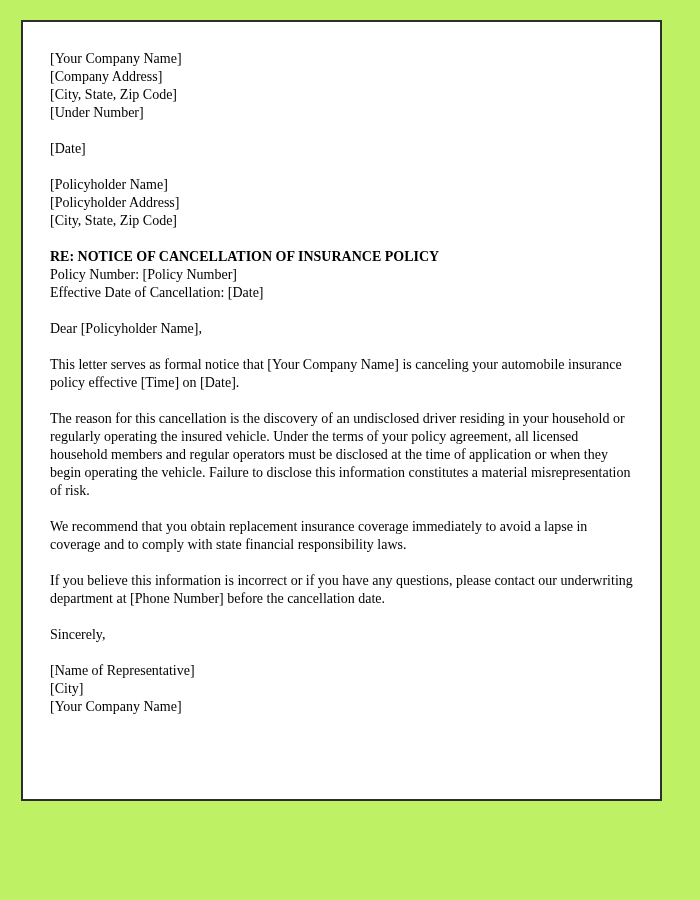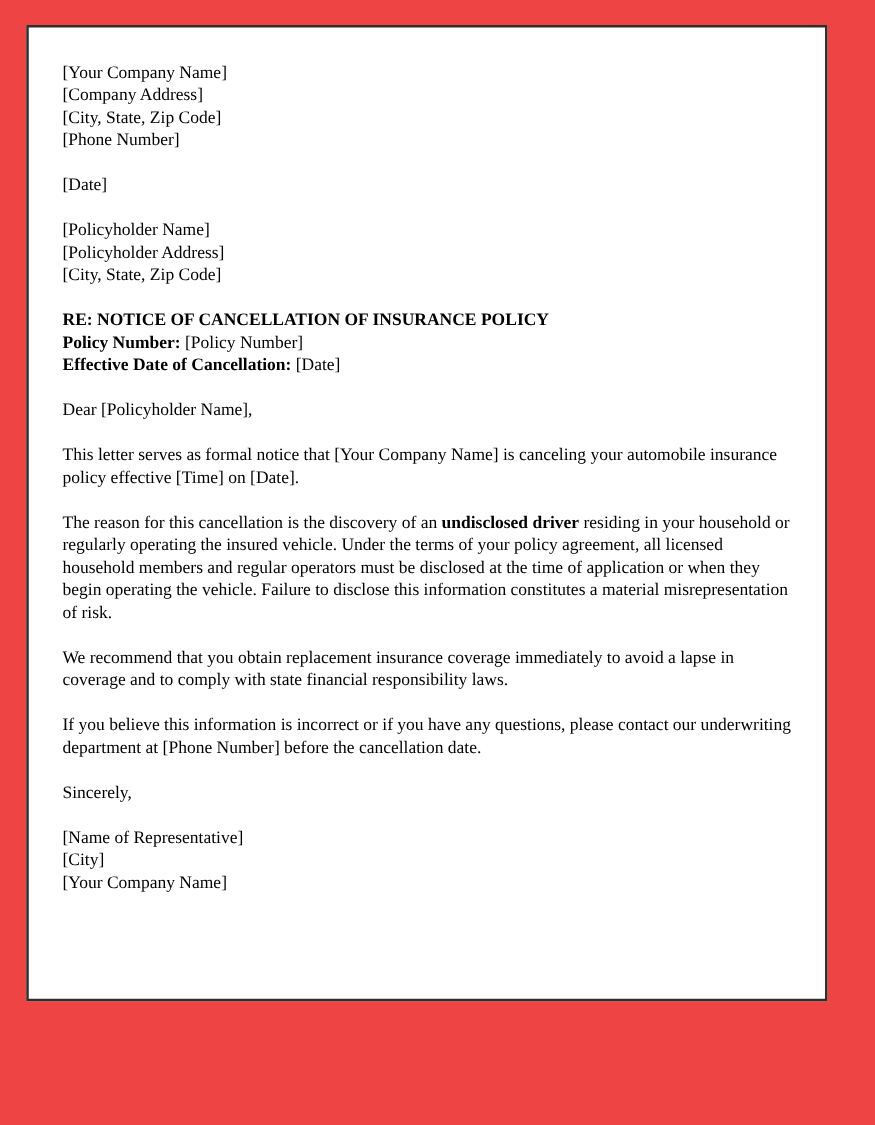--- a/index.html
+++ b/index.html
@@ -7,56 +7,56 @@
     width: 700px;
     height: 900px;
     background: #ffffff;
     font-family: "Liberation Serif", serif;
     color: #000000;
   }
   .page {
     position: relative;
     width: 700px;
     height: 900px;
-    background: #ef4444;
+    background: #bef264;
   }
   .letter-frame {
     position: absolute;
     left: 21px;
     top: 20px;
     width: 641px;
     height: 781px;
     border: 2px solid #2e2e2e;
     background: #ffffff;
     padding: 28px 27px 28px 27px;
   }
   .letter-body {
     width: 100%;
     font-size: 14px;
     line-height: 18px;
     color: #000000;
   }
   .block { margin-bottom: 18px; }
   .line { white-space: pre; }
   p.para { margin-bottom: 18px; }
-  .bold { font-weight: bold; }
+  .bold { font-weight: normal; }
   .subject-re { font-weight: bold; }
 </style>
 </head>
 <body>
 
 <div class="page">
   <div class="letter-frame">
     <div class="letter-body">
 
       <div class="block">
         <div class="line">[Your Company Name]</div>
         <div class="line">[Company Address]</div>
         <div class="line">[City, State, Zip Code]</div>
-        <div class="line">[Phone Number]</div>
+        <div class="line">[Under Number]</div>
       </div>
 
       <div class="block">
         <div class="line">[Date]</div>
       </div>
 
       <div class="block">
         <div class="line">[Policyholder Name]</div>
         <div class="line">[Policyholder Address]</div>
         <div class="line">[City, State, Zip Code]</div>

